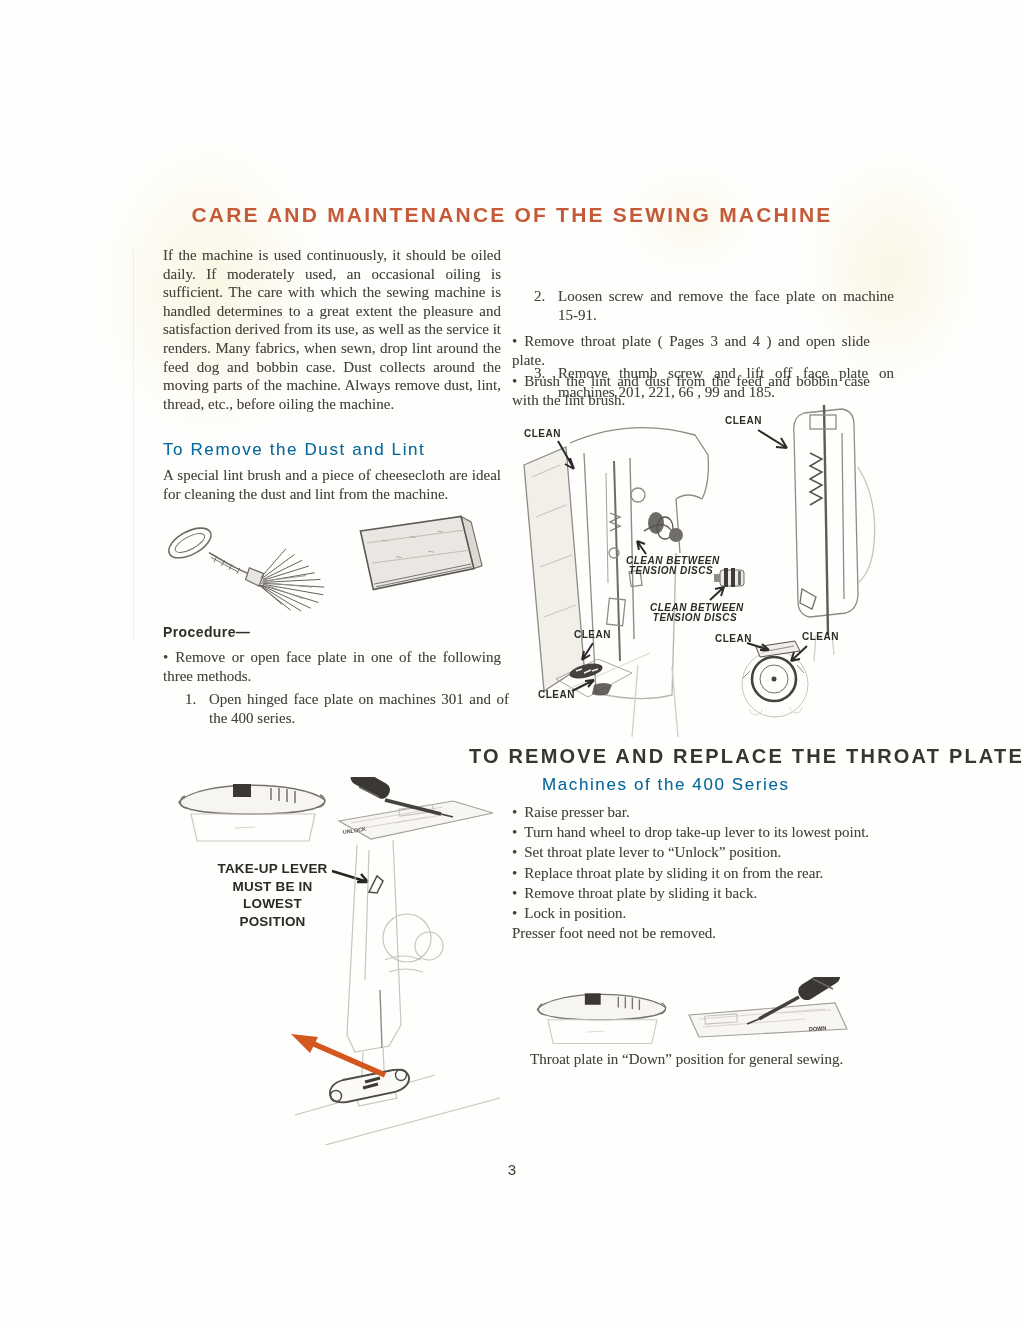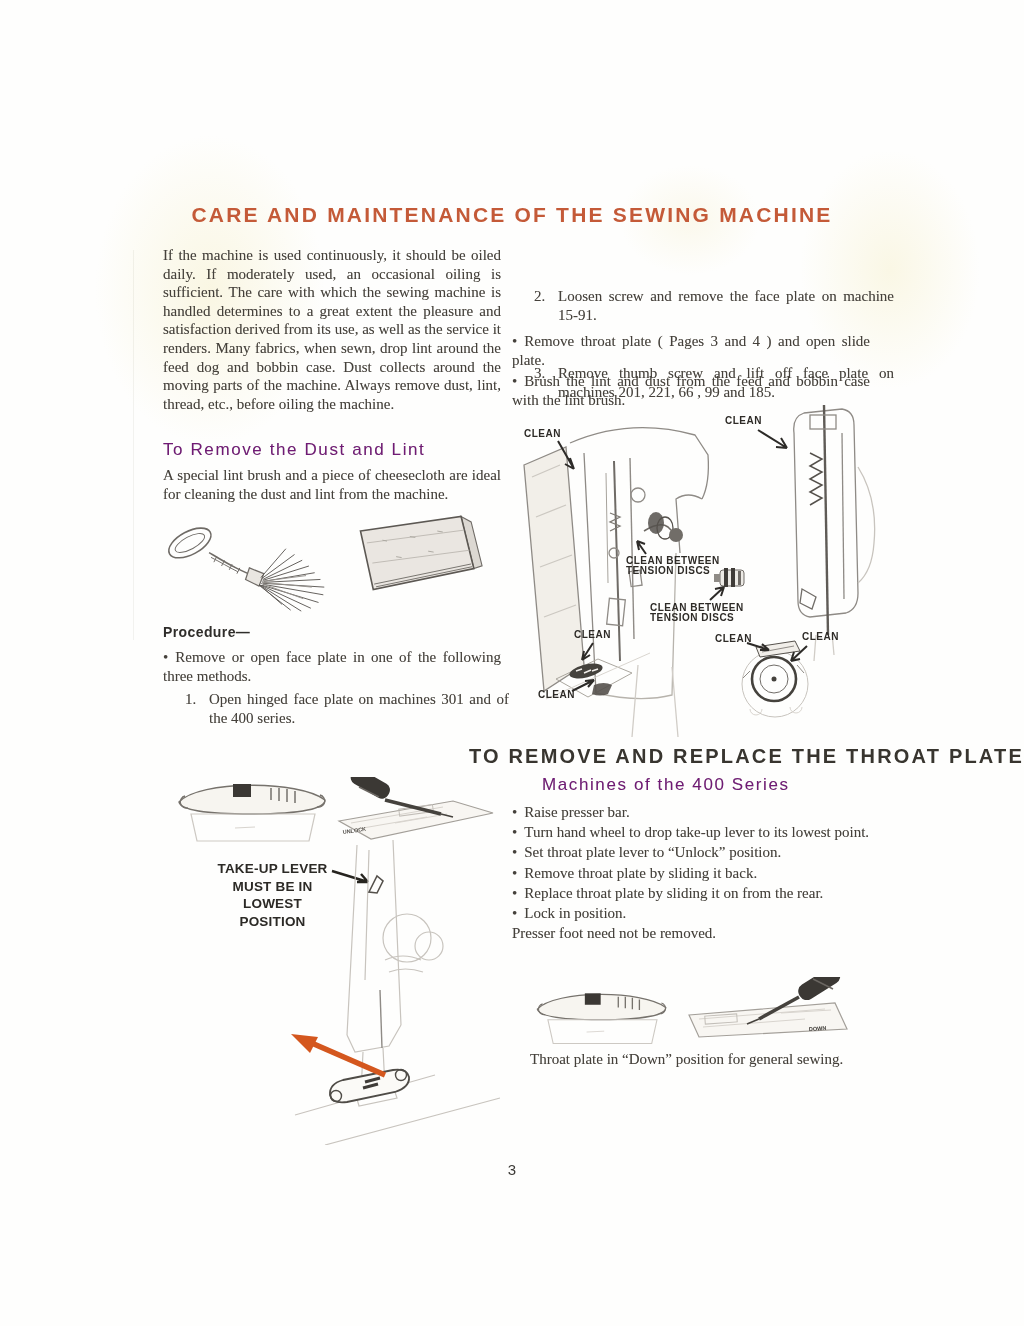--- a/index.html
+++ b/index.html
@@ -6,34 +6,34 @@
   .canvas{position:relative;width:1024px;height:1326px;background:#fefefd;overflow:hidden;
           font-family:"Liberation Serif", serif;color:#45413b;}
   .stain{position:absolute;pointer-events:none;}
   .gutter{position:absolute;left:133px;top:250px;width:1px;height:390px;background:rgba(90,80,60,0.07);}
   .title{position:absolute;left:0;right:0;top:203px;text-align:center;
          font-family:"Liberation Sans", sans-serif;font-weight:bold;font-size:21px;
          letter-spacing:2.2px;color:#c45a38;}
   .serif-p{font-size:15px;line-height:18.6px;text-align:justify;
            text-shadow:0 0 0.5px rgba(70,65,60,0.30);}
   .subhead{font-family:"Liberation Sans", sans-serif;font-size:17px;letter-spacing:1.6px;
-           color:#701a75;text-shadow:0 0 0.5px rgba(80,75,70,0.3);}
+           color:#0369a1;text-shadow:0 0 0.5px rgba(80,75,70,0.3);}
   .boldhead{font-family:"Liberation Sans", sans-serif;font-weight:bold;font-size:14px;
             color:#2f2d2a;letter-spacing:0.4px;}
   .sechead{position:absolute;left:0;right:0;top:745px;text-align:right;
            font-family:"Liberation Sans", sans-serif;font-weight:bold;font-size:20px;
            letter-spacing:2.2px;color:#38352f;}
   .abs{position:absolute;}
   .marker{padding-right:7px;}
   .step{position:relative;padding-left:24px;}
   .step .marker{position:absolute;left:0;top:0;padding-right:0;}
   .clean-label{position:absolute;font-family:"Liberation Sans", sans-serif;font-weight:bold;
                font-size:10px;letter-spacing:0.5px;color:#2e2b27;white-space:nowrap;
                line-height:10px;}
-  .clean-label.two{text-align:left;}
+  .clean-label.two{text-align:center;font-style:italic;}
   .takeup{position:absolute;left:40px;top:95px;width:125px;text-align:center;
           font-family:"Liberation Sans", sans-serif;font-weight:bold;font-size:13.5px;
           line-height:17.5px;color:#2c2a26;letter-spacing:0.2px;}
   .series-col{position:absolute;left:512px;top:775px;width:358px;}
   .series-col .subhead{margin-bottom:8px;margin-left:30px;}
   .series-col .bullet{font-size:15px;line-height:18.2px;text-align:justify;margin-bottom:2px;
                       text-shadow:0 0 0.5px rgba(70,65,60,0.30);}
   .pagenum{position:absolute;left:0;right:0;top:1161px;text-align:center;
            font-family:"Liberation Sans", sans-serif;font-size:15px;color:#3c3a36;}
   svg{display:block;}
@@ -257,22 +257,22 @@
         <polygon points="6,194 33,197 25,213" fill="#d4571e"></polygon>
       </g>
     </svg>
   </div>
 
   <div class="series-col">
     <div class="subhead">Machines of the 400 Series</div>
     <div class="bullet"><span class="marker">•</span><span>Raise presser bar.</span></div>
     <div class="bullet"><span class="marker">•</span><span>Turn hand wheel to drop take-up lever to its lowest point.</span></div>
     <div class="bullet"><span class="marker">•</span><span>Set throat plate lever to “Unlock” position.</span></div>
+    <div class="bullet"><span class="marker">•</span><span>Replace throat plate by sliding it on from the rear.</span></div>
     <div class="bullet"><span class="marker">•</span><span>Remove throat plate by sliding it back.</span></div>
-    <div class="bullet"><span class="marker">•</span><span>Replace throat plate by sliding it on from the rear.</span></div>
     <div class="bullet"><span class="marker">•</span><span>Lock in position.</span></div>
     <div class="bullet" style="text-align:left;">Presser foot need not be removed.</div>
   </div>
 
   <div class="abs" style="left:523px;top:977px;width:335px;height:70px;">
     <svg class="abs" style="left:8px;top:4px;" width="142" height="66" viewBox="0 0 155 75">
       <path d="M4,32 C24,10 124,10 150,30 C150,38 128,44 76,44 C28,44 6,40 4,32 Z" fill="#f7f5f0" stroke="#76726c" stroke-width="1.4"></path>
       <path d="M10,26 a6,6 0 1,0 3,12 M145,25 a6,6 0 1,1 -3,12" fill="none" stroke="#76726c" stroke-width="1.3"></path>
       <rect x="58" y="14" width="18" height="13" fill="#3b3834"></rect>
       <path d="M96,18 L96,30 M104,18 L104,31 M112,19 L112,32 M120,21 L120,33" stroke="#76726c" stroke-width="1.5" fill="none"></path>

